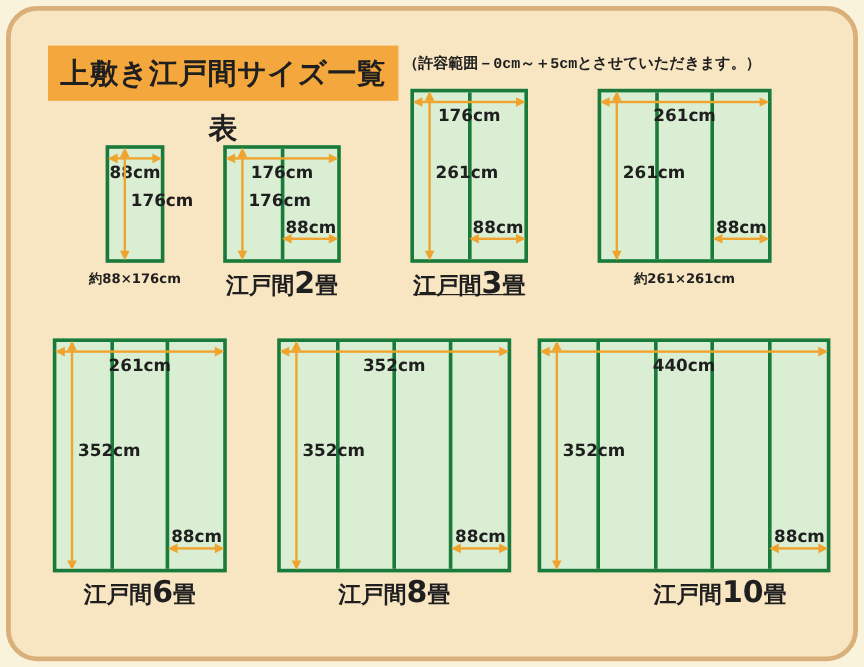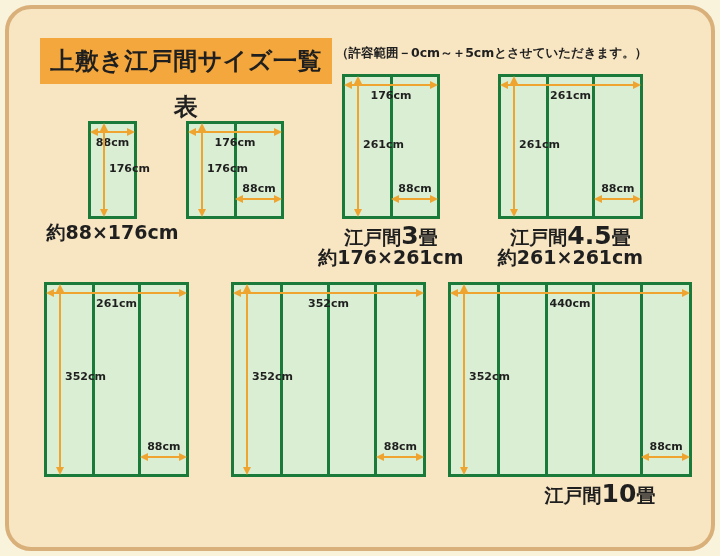--- a/index.html
+++ b/index.html
@@ -20,49 +20,50 @@
   #title-box{
     position:absolute;left:40px;top:38px;width:292px;height:46px;
     background:#f4a73c;
     color:#1f1f1f;font-size:24px;font-weight:bold;
     text-align:center;line-height:46px;letter-spacing:0.5px;
   }
   #note{
     position:absolute;left:336px;top:45px;
     color:#1f1f1f;font-size:12.5px;font-weight:bold;
     white-space:nowrap;
+    font-family:Liberation Mono, monospace;
   }
   .mat{
     position:absolute;
     background:#d9eed2;
     border:3px solid #1a7a3a;
     box-sizing:border-box;
   }
   .divider{
     position:absolute;top:0;bottom:0;width:3px;
     background:#1a7a3a;margin-left:-1.5px;
   }
   .h-line{position:absolute;height:2px;background:#efa42f;}
   .v-line{position:absolute;width:2px;background:#efa42f;}
   .ah{position:absolute;width:0;height:0;}
   .ah-left{left:-2px;top:-3px;border-top:4px solid transparent;border-bottom:4px solid transparent;border-right:8px solid #efa42f;}
   .ah-right{right:-2px;top:-3px;border-top:4px solid transparent;border-bottom:4px solid transparent;border-left:8px solid #efa42f;}
   .ah-up{top:-2px;left:-3px;border-left:4px solid transparent;border-right:4px solid transparent;border-bottom:8px solid #efa42f;}
   .ah-down{bottom:-2px;left:-3px;border-left:4px solid transparent;border-right:4px solid transparent;border-top:8px solid #efa42f;}
   .dim{
     position:absolute;color:#1f1f1f;
-    font-size:11px;font-weight:bold;white-space:nowrap;
+    font-size:14px;font-weight:bold;white-space:nowrap;
   }
   .caption{
     position:absolute;text-align:center;transform:translateX(-50%);
     color:#1f1f1f;white-space:nowrap;
   }
   .caption .name{font-size:19px;font-weight:bold;line-height:24px;}
   .caption .name .num{font-size:25px;}
-  .caption .size{font-size:19px;font-weight:bold;line-height:17px;}
+  .caption .size{font-size:11px;font-weight:bold;line-height:17px;}
 </style>
 </head>
 <body>
 
 <div id="canvas">
   <div id="panel"></div>
   <div id="title-box">上敷き江戸間サイズ一覧表</div>
   <div id="note">（許容範囲－0cm～＋5cmとさせていただきます。）</div>
   <div id="mats">
       <div class="mat" style="left: 88px; top: 121px; width: 49px; height: 98px;">
@@ -92,42 +93,42 @@
           <div class="ah ah-down"></div>
         </div>
         <span class="dim" style="left: 18px; top: 48%; transform: translateY(-50%);">176cm</span>
         <div class="h-line" style="left: 48px; top: 74px; width: 43px;">
           <div class="ah ah-left"></div>
           <div class="ah ah-right"></div>
         </div>
         <span class="dim" style="left: 70px; top: 58px; transform: translateX(-50%);">88cm</span>
       </div>
       <div class="caption" style="left: 235px; top: 224px;">
+        <div class="name"><span>江戸間</span><span class="num">2</span><span>畳</span></div>
       </div>
       <div class="mat" style="left: 342px; top: 74px; width: 98px; height: 145px;">
         <div class="divider" style="left: 50%;"></div>
         <div class="h-line" style="left: 1px; top: 7px; width: 90px;">
           <div class="ah ah-left"></div>
           <div class="ah ah-right"></div>
         </div>
         <span class="dim" style="left: 50%; top: 12px; transform: translateX(-50%);">176cm</span>
         <div class="v-line" style="left: 12px; top: 1px; height: 137px;">
           <div class="ah ah-up"></div>
           <div class="ah ah-down"></div>
         </div>
         <span class="dim" style="left: 18px; top: 48%; transform: translateY(-50%);">261cm</span>
         <div class="h-line" style="left: 48px; top: 121px; width: 43px;">
           <div class="ah ah-left"></div>
           <div class="ah ah-right"></div>
         </div>
         <span class="dim" style="left: 70px; top: 105px; transform: translateX(-50%);">88cm</span>
       </div>
-      <div class="caption" style="left: 391px; top: 224px;">
+      <div class="caption" style="left: 391px; top: 224px; text-decoration: underline;">
         <div class="name"><span>江戸間</span><span class="num">3</span><span>畳</span></div>
-        <div class="size">約176×261cm</div>
       </div>
       <div class="mat" style="left: 498px; top: 74px; width: 145px; height: 145px;">
         <div class="divider" style="left: 33.3333%;"></div>
         <div class="divider" style="left: 66.6667%;"></div>
         <div class="h-line" style="left: 1px; top: 7px; width: 137px;">
           <div class="ah ah-left"></div>
           <div class="ah ah-right"></div>
         </div>
         <span class="dim" style="left: 50%; top: 12px; transform: translateX(-50%);">261cm</span>
         <div class="v-line" style="left: 12px; top: 1px; height: 137px;">
@@ -135,21 +136,20 @@
           <div class="ah ah-down"></div>
         </div>
         <span class="dim" style="left: 18px; top: 48%; transform: translateY(-50%);">261cm</span>
         <div class="h-line" style="left: 94.6667px; top: 121px; width: 43.3333px;">
           <div class="ah ah-left"></div>
           <div class="ah ah-right"></div>
         </div>
         <span class="dim" style="left: 116.833px; top: 105px; transform: translateX(-50%);">88cm</span>
       </div>
       <div class="caption" style="left: 570.5px; top: 224px;">
-        <div class="name"><span>江戸間</span><span class="num">4.5</span><span>畳</span></div>
         <div class="size">約261×261cm</div>
       </div>
       <div class="mat" style="left: 44px; top: 282px; width: 145px; height: 195px;">
         <div class="divider" style="left: 33.3333%;"></div>
         <div class="divider" style="left: 66.6667%;"></div>
         <div class="h-line" style="left: 1px; top: 7px; width: 137px;">
           <div class="ah ah-left"></div>
           <div class="ah ah-right"></div>
         </div>
         <span class="dim" style="left: 50%; top: 12px; transform: translateX(-50%);">261cm</span>
@@ -158,20 +158,21 @@
           <div class="ah ah-down"></div>
         </div>
         <span class="dim" style="left: 18px; top: 48%; transform: translateY(-50%);">352cm</span>
         <div class="h-line" style="left: 94.6667px; top: 171px; width: 43.3333px;">
           <div class="ah ah-left"></div>
           <div class="ah ah-right"></div>
         </div>
         <span class="dim" style="left: 116.833px; top: 155px; transform: translateX(-50%);">88cm</span>
       </div>
       <div class="caption" style="left: 116.5px; top: 482px;">
+        <div class="name"><span>江戸間</span><span class="num">6</span><span>畳</span></div>
       </div>
       <div class="mat" style="left: 231px; top: 282px; width: 195px; height: 195px;">
         <div class="divider" style="left: 25%;"></div>
         <div class="divider" style="left: 50%;"></div>
         <div class="divider" style="left: 75%;"></div>
         <div class="h-line" style="left: 1px; top: 7px; width: 187px;">
           <div class="ah ah-left"></div>
           <div class="ah ah-right"></div>
         </div>
         <span class="dim" style="left: 50%; top: 12px; transform: translateX(-50%);">352cm</span>
@@ -180,20 +181,21 @@
           <div class="ah ah-down"></div>
         </div>
         <span class="dim" style="left: 18px; top: 48%; transform: translateY(-50%);">352cm</span>
         <div class="h-line" style="left: 143.75px; top: 171px; width: 44.25px;">
           <div class="ah ah-left"></div>
           <div class="ah ah-right"></div>
         </div>
         <span class="dim" style="left: 166.375px; top: 155px; transform: translateX(-50%);">88cm</span>
       </div>
       <div class="caption" style="left: 328.5px; top: 482px;">
+        <div class="name"><span>江戸間</span><span class="num">8</span><span>畳</span></div>
       </div>
       <div class="mat" style="left: 448px; top: 282px; width: 244px; height: 195px;">
         <div class="divider" style="left: 20%;"></div>
         <div class="divider" style="left: 40%;"></div>
         <div class="divider" style="left: 60%;"></div>
         <div class="divider" style="left: 80%;"></div>
         <div class="h-line" style="left: 1px; top: 7px; width: 236px;">
           <div class="ah ah-left"></div>
           <div class="ah ah-right"></div>
         </div>

